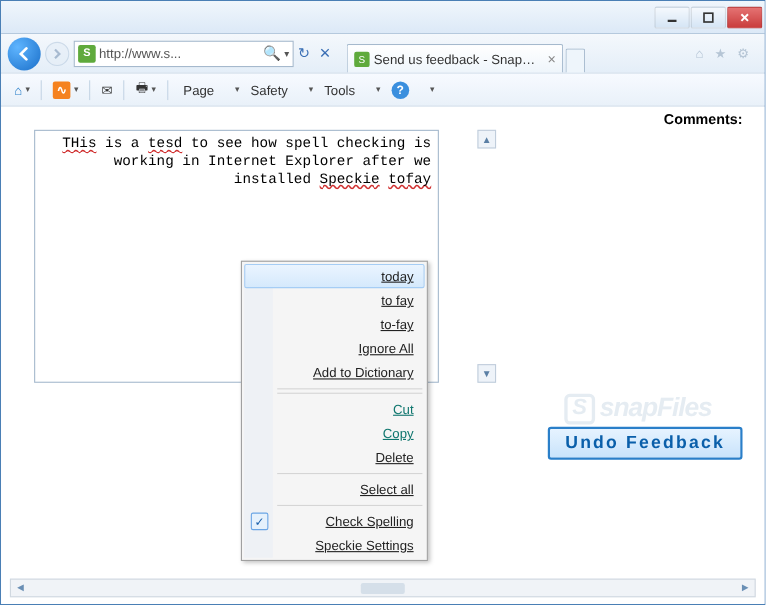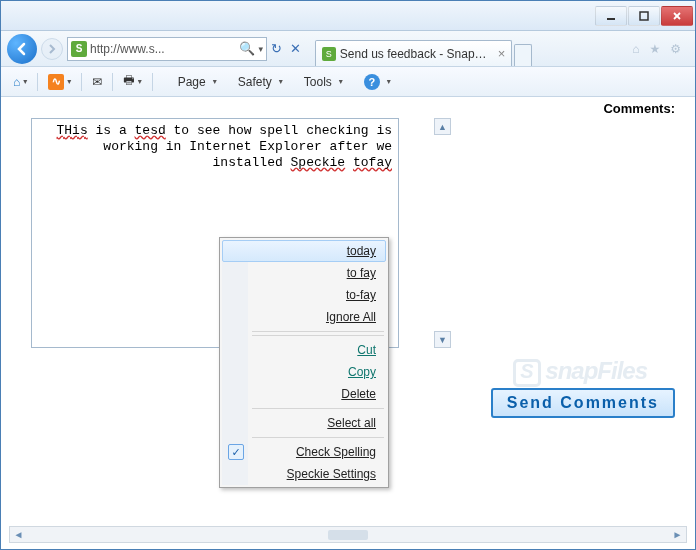--- a/index.html
+++ b/index.html
@@ -27,21 +27,21 @@
 .tab .favicon { width: 14px; height: 14px; background: #5faa3c; border-radius: 2px; color: #fff; font-size: 9px; display: flex; align-items: center; justify-content: center; }
 .tab .title { font-size: 12px; color: #333; overflow: hidden; text-overflow: ellipsis; white-space: nowrap; max-width: 150px; }
 .tab .close { color: #888; font-size: 13px; margin-left: 4px; }
 .tab-new { width: 18px; height: 22px; background: #eef5fb; border: 1px solid #a5b9cd; border-bottom: none; border-radius: 2px 2px 0 0; }
 .topright { display: flex; gap: 10px; padding: 0 8px; color: #b5c5d5; }
 
 .toolbar { height: 30px; background: linear-gradient(to bottom, #f7faff, #e9f1f9); border-bottom: 1px solid #c5d5e5; display: flex; align-items: center; padding: 0 8px; gap: 2px; }
 .tb-item { display: flex; align-items: center; gap: 2px; padding: 2px 4px; color: #333; }
 .tb-dd { font-size: 8px; color: #555; margin-left: 1px; }
 .tb-sep { width: 1px; height: 18px; background: #c5d5e5; margin: 0 4px; }
-.tb-menu { font-size: 12px; color: #333; display: flex; align-items: center; gap: 6px; margin-left: 19px; }
+.tb-menu { font-size: 12px; color: #333; display: flex; align-items: center; gap: 18px; margin-left: 8px; }
 .help-icon { width: 16px; height: 16px; border-radius: 50%; background: #3a8fde; color: #fff; display: flex; align-items: center; justify-content: center; font-size: 11px; font-weight: bold; }
 
 .content { flex: 1; background: #fff; position: relative; overflow: hidden; padding: 4px 20px 4px 30px; text-align: right; }
 .label { font-family: Verdana, sans-serif; font-size: 13px; font-weight: bold; color: #000; margin-bottom: 2px; }
 .textarea-wrap { position: relative; width: 420px; }
 .textarea-box { width: 368px; height: 230px; border: 1px solid #a5b9cd; background: #fff; padding: 4px 6px; font-family: "Courier New", monospace; font-size: 13px; line-height: 16px; color: #000; position: relative; }
 .textarea-box .line { white-space: pre; }
 .misspell { text-decoration: underline wavy #d03030; text-decoration-skip-ink: none; }
 .scrollup { position: absolute; right: 0; top: 0; width: 17px; height: 17px; background: #eef3f9; border: 1px solid #c0cddb; display: flex; align-items: center; justify-content: center; font-size: 9px; color: #5a7fa5; }
 .scrolldown { position: absolute; right: 0; bottom: 0; width: 17px; height: 17px; background: #eef3f9; border: 1px solid #c0cddb; display: flex; align-items: center; justify-content: center; font-size: 9px; color: #5a7fa5; }
@@ -167,31 +167,32 @@
     <div class="label">Comments:</div>
     <div class="textarea-wrap">
       <div class="textarea-box">
         <div class="line"><span class="misspell">THis</span><span> is a </span><span class="misspell">tesd</span><span> to see how spell checking is</span></div>
         <div class="line">working in Internet Explorer after we</div>
         <div class="line"><span>installed </span><span class="misspell">Speckie</span><span> </span><span class="misspell">tofay</span></div>
       </div>
       <div class="scrollup">▲</div>
       <div class="scrolldown">▼</div>
     </div>
-    <div class="send-btn">Send Comments</div>
+    <div class="send-btn">Undo Feedback</div>
 
     <div class="watermark"><span class="ico"></span><span>snapFiles</span></div>
 
     <div class="contextmenu">
       <div class="cm-iconcol"></div>
 
     <div class="cm-item highlight"><span>today</span></div>
         <div class="cm-item"><span>to fay</span></div>
         <div class="cm-item"><span>to-fay</span></div>
         <div class="cm-item"><span>Ignore All</span></div>
+        <div class="cm-item"><span>Add to Dictionary</span></div>
         <div class="cm-sep"></div>
         <div class="cm-sep"></div>
         <div class="cm-item disabled"><span>Cut</span></div>
         <div class="cm-item disabled"><span>Copy</span></div>
         <div class="cm-item"><span>Delete</span></div>
         <div class="cm-sep"></div>
         <div class="cm-item"><span>Select all</span></div>
         <div class="cm-sep"></div>
         <div class="cm-item"><span class="cm-check">✓</span><span>Check Spelling</span></div>
         <div class="cm-item"><span>Speckie Settings</span></div>

